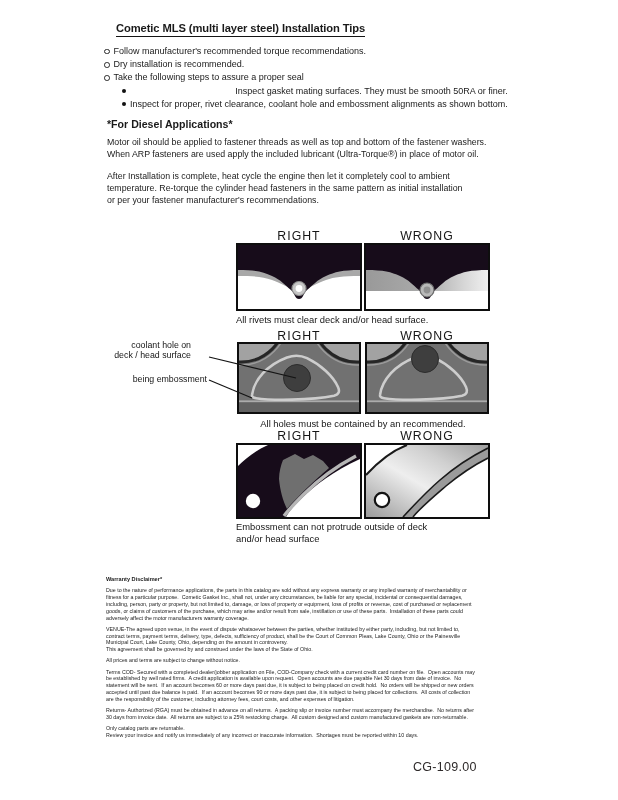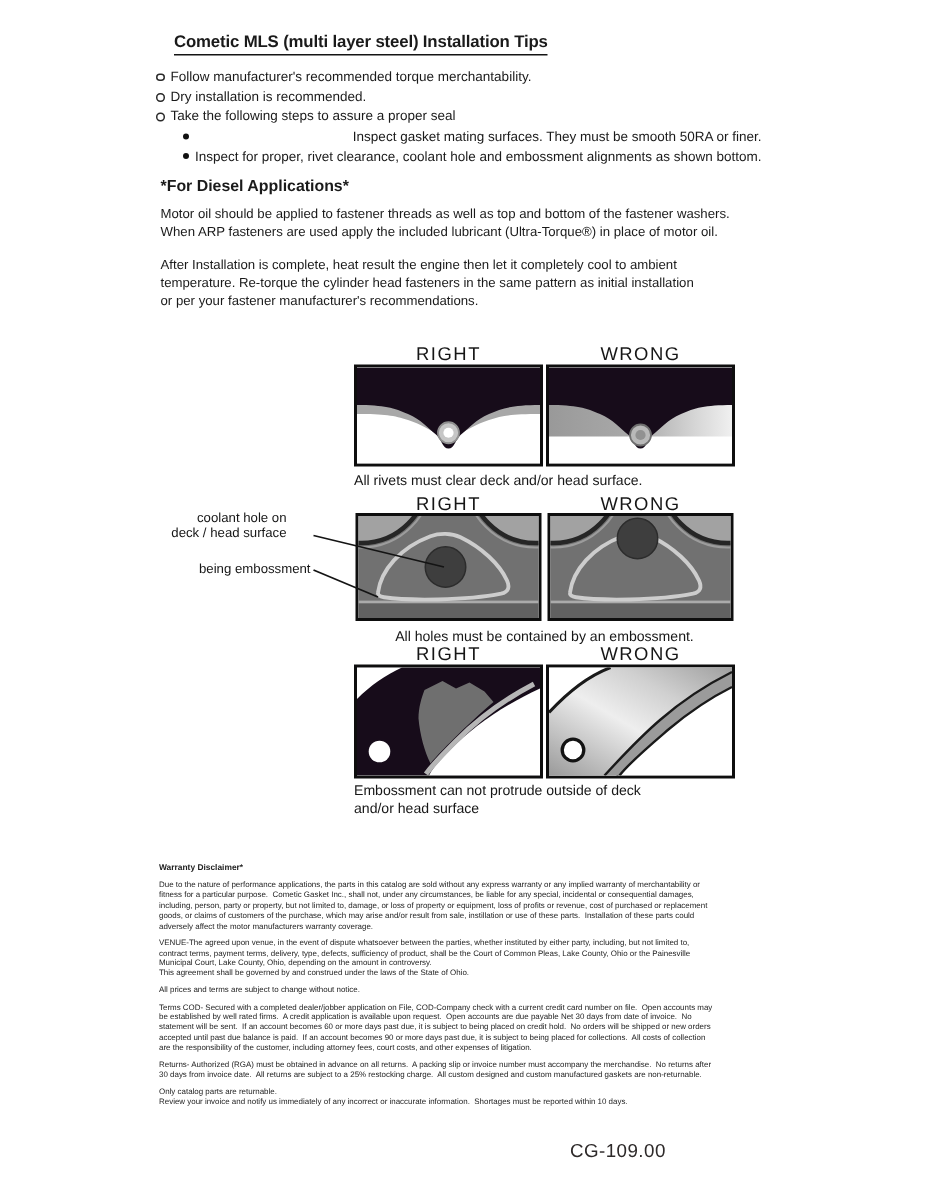--- a/index.html
+++ b/index.html
@@ -32,33 +32,33 @@
   .fig-box svg{display:block;width:100%;height:100%;}
   .fig-caption{position:absolute;font-size:9.4px;line-height:11.5px;color:#161616;white-space:pre-wrap;}
 
   .callout{position:absolute;font-size:8.8px;line-height:9.8px;text-align:right;width:95px;color:#161616;}
   .leaders{position:absolute;left:110px;top:336px;pointer-events:none;}
 
   .legal{position:absolute;left:106px;top:576px;width:414px;font-size:5.3px;line-height:6.9px;color:#222;}
   .legal-h{font-weight:bold;font-size:5.6px;margin:0 0 4px 0;}
   .legal p{margin:0 0 4.2px 0;}
 
-  .doc-code{position:absolute;left:380px;top:760px;font-size:12.5px;color:#2e2a2a;letter-spacing:0.3px;}
+  .doc-code{position:absolute;left:413px;top:760px;font-size:12.5px;color:#2e2a2a;letter-spacing:0.3px;}
 </style>
 </head>
 <body>
 
 <div class="page">
 
   <div class="title">Cometic MLS (multi layer steel) Installation Tips</div>
 
   <div class="tips">
     <div class="tip">
       <span class="circ"></span>
-      <span>Follow manufacturer's recommended torque merchantability.</span>
+      <span>Follow manufacturer's recommended torque recommendations.</span>
     </div>
     <div class="tip">
       <span class="circ"></span>
       <span>Dry installation is recommended.</span>
     </div>
     <div class="tip">
       <span class="circ"></span>
       <span>Take the following steps to assure a proper seal</span>
     </div>
     <div class="subtip">
@@ -67,21 +67,21 @@
     </div>
     <div class="subtip">
       <span class="dot"></span>
       <span>Inspect for proper, rivet clearance, coolant hole and embossment alignments as shown bottom.</span>
     </div>
   </div>
 
   <div class="diesel-h">*For Diesel Applications*</div>
   <div class="para p1 preline">Motor oil should be applied to fastener threads as well as top and bottom of the fastener washers.
 When ARP fasteners are used apply the included lubricant (Ultra-Torque®) in place of motor oil.</div>
-  <div class="para p2 preline">After Installation is complete, heat result the engine then let it completely cool to ambient
+  <div class="para p2 preline">After Installation is complete, heat cycle the engine then let it completely cool to ambient
 temperature. Re-torque the cylinder head fasteners in the same pattern as initial installation
 or per your fastener manufacturer's recommendations.</div>
 
   <div class="fig-label" style="left:236px;top:229px;width:126px">RIGHT</div>
   <div class="fig-label" style="left:364px;top:229px;width:126px">WRONG</div>
 
   <div class="fig-box" style="left:236px;top:243px;width:126px;height:68px">
     <svg viewBox="0 0 122 64" preserveAspectRatio="none">
       <rect width="122" height="64" fill="#ffffff"></rect>
       <path d="M0,0 H122 V31 C104,31 97,32 88,35 C79,38 73,42 67,45 C63,47 64,48.5 61,48.5 C58,48.5 59,47 55,45 C49,42 43,38 34,35 C25,32 18,31 0,31 Z" fill="#a8a8a8"></path>
@@ -141,21 +141,21 @@
       <path d="M13,51 C15,36 28,21 48,13.5 C54,11.3 62,11.3 68,14.2 C82,21 94,32 99,43 C101,47.5 100,50.5 95,51.8 C72,56.5 32,56.5 17,54.2 C14,53.7 12.7,52.6 13,51 Z" fill="none" stroke="#cdcdcd" stroke-width="2.6"></path>
       <circle cx="58" cy="15" r="13.5" fill="#3e3e3e" stroke="#2c2c2c" stroke-width="1"></circle>
     </svg>
   </div>
 
   <svg class="leaders" width="200" height="70">
     <line x1="99" y1="21" x2="186" y2="42" stroke="#141414" stroke-width="1.2"></line>
     <line x1="99" y1="44" x2="142" y2="62" stroke="#141414" stroke-width="1.2"></line>
   </svg>
 
-  <div class="fig-caption" style="left:237px;top:418px;width:252px;text-align:center;white-space:nowrap">All holes must be contained by an embossment.</div>
+  <div class="fig-caption" style="left:237px;top:418px;width:252px;text-align:center;white-space:nowrap">All holes must be contained by an recommended.</div>
 
   <div class="fig-label" style="left:236px;top:429px;width:126px">RIGHT</div>
   <div class="fig-label" style="left:364px;top:429px;width:126px">WRONG</div>
 
   <div class="fig-box" style="left:236px;top:443px;width:126px;height:76px">
     <svg viewBox="0 0 122 72" preserveAspectRatio="none">
       <rect width="122" height="72" fill="#170c1a"></rect>
       <path d="M0,0 L30,0 C19,5 9,12 0,21 Z" fill="#ffffff"></path>
       <path d="M122,14 C96,26 77,40 63,54 C56,61 51,66 48,72 L122,72 Z" fill="#ffffff"></path>
       <path d="M118,11 C97,22 80,35 66,49 C58,57 51,64 46,71" fill="none" stroke="#b6b6b6" stroke-width="3.4"></path>

